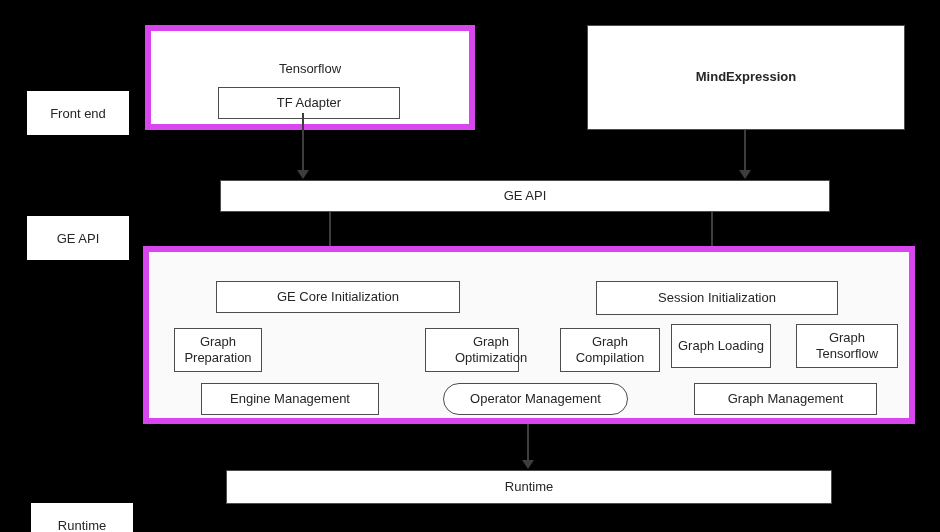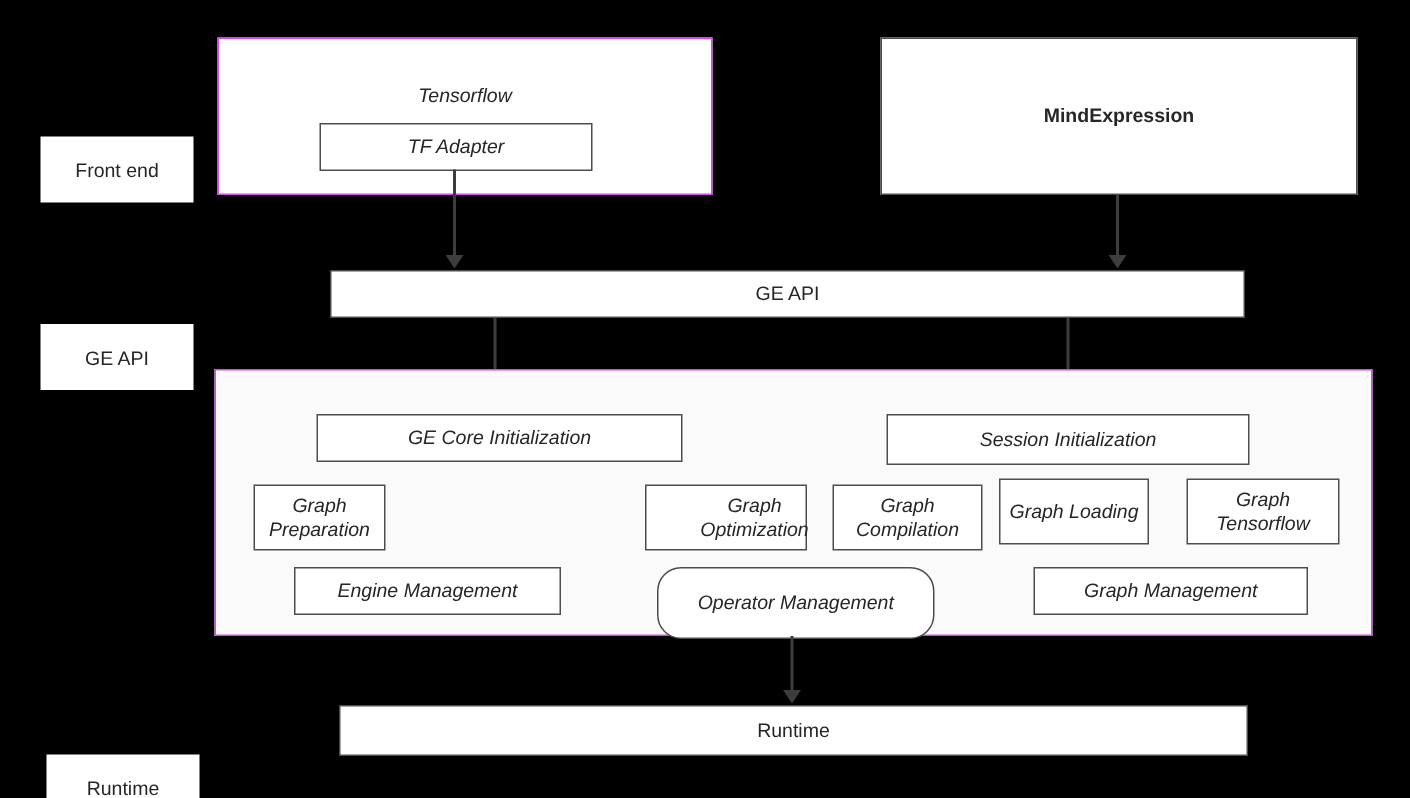--- a/index.html
+++ b/index.html
@@ -37,22 +37,21 @@
     display: flex;
     align-items: center;
     justify-content: center;
     text-align: center;
     margin-top: 40px;
   }
   .container-box {
     position: absolute;
     box-sizing: border-box;
     background: #ffffff;
-    border: 1px solid #d946ef;
-    font-style: italic;
+    border: 6px solid #d946ef;
   }
   .ge-core-bg { background: #fafafa; }
   .inner-label {
     position: absolute;
     width: 100%;
     text-align: center;
     color: #262626;
     font-size: 13px;
   }
   .arrow-v { position: absolute; width: 12px; }
@@ -114,27 +113,27 @@
     <div class="shaft"></div>
     <div class="head"></div>
   </div>
 
   <div class="container-box ge-core-bg" style="left:143px; top:246px; width:772px; height:178px;">
 
     <div class="box" style="left:67px; top:29px; width:244px; height:32px;">GE Core Initialization</div>
     <div class="box" style="left:447px; top:29px; width:242px; height:34px;">Session Initialization</div>
 
     <div class="box two-line" style="left:25px; top:76px; width:88px; height:44px;">Graph Preparation</div>
-    <div class="box two-line" style="left:286px; top:76px; width:108px; height:44px;padding-left:44px;">Graph Optimization</div>
+    <div class="box two-line" style="left:276px; top:76px; width:94px; height:44px;padding-left:44px;">Graph Optimization</div>
     <div class="box two-line" style="left:411px; top:76px; width:100px; height:44px;">Graph Compilation</div>
     <div class="box two-line" style="left:522px; top:72px; width:100px; height:44px;">Graph Loading</div>
     <div class="box two-line" style="left:647px; top:72px; width:102px; height:44px;">Graph Tensorflow</div>
 
     <div class="box" style="left:52px; top:131px; width:178px; height:32px;">Engine Management</div>
-    <div class="box" style="left:294px; top:131px; width:185px; height:48px;border-radius:16px;">Operator Management</div>
+    <div class="box" style="left:294px; top:131px; width:185px; height:32px;border-radius:16px;">Operator Management</div>
     <div class="box" style="left:545px; top:131px; width:183px; height:32px;">Graph Management</div>
   </div>
 
   <div class="arrow-v" style="left:522px; top:424px; height:45px;">
     <div class="shaft"></div>
     <div class="head"></div>
   </div>
 
   <div class="box" style="left:226px; top:470px; width:606px; height:34px;">Runtime</div>
 

